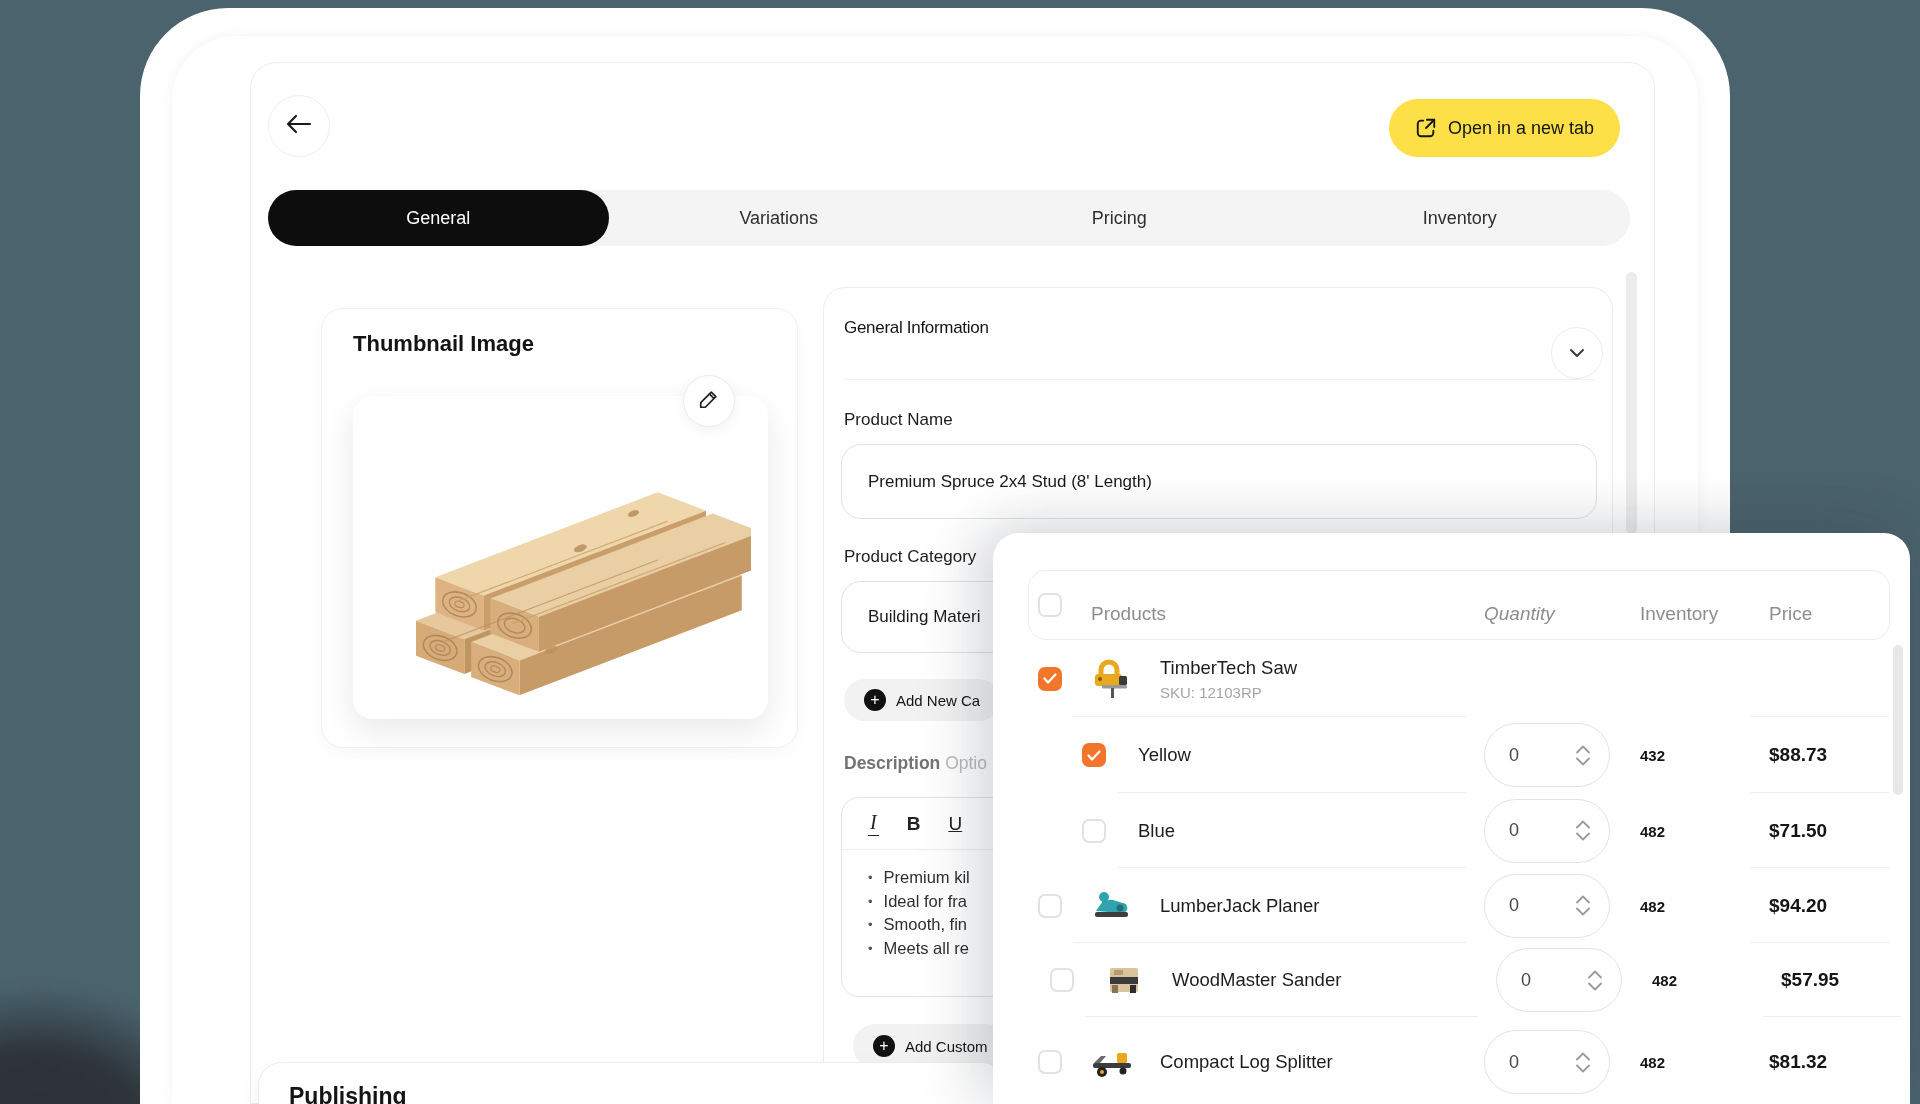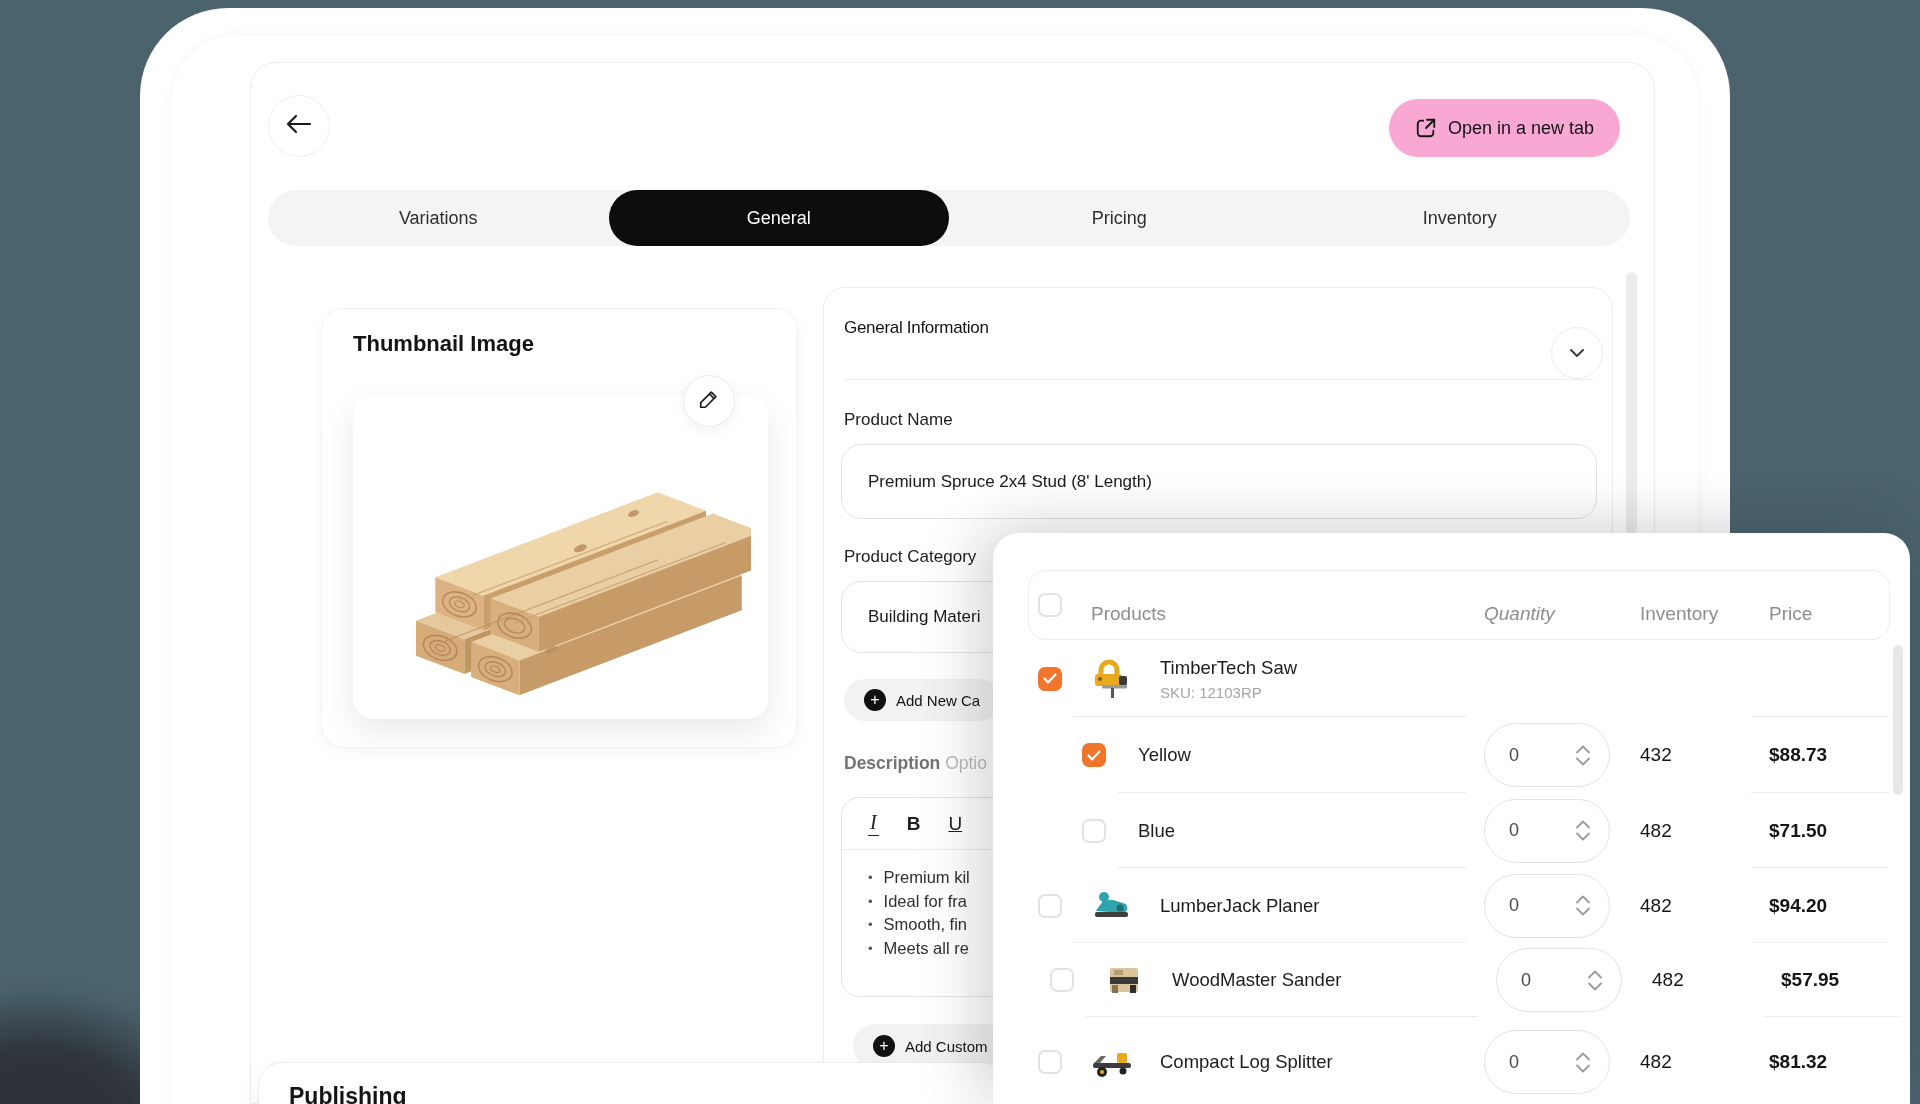--- a/index.html
+++ b/index.html
@@ -16,21 +16,21 @@
   .outer-window{left:140px;top:8px;width:1590px;height:1096px;background:#fff;
     border-radius:88px 88px 0 0;}
   .ring2{left:172px;top:36px;width:1526px;height:1068px;background:#fff;
     border-radius:64px 64px 0 0;box-shadow:0 0 14px rgba(0,0,0,0.05);}
   .content-card{left:250px;top:62px;width:1405px;height:1042px;background:#fff;
     border:1px solid #ededed;border-radius:26px 26px 0 0;}
 
   
   .back-btn{left:268px;top:95px;width:62px;height:62px;border-radius:50%;
     border:1.5px solid #efefef;background:#fff;display:flex;align-items:center;justify-content:center;cursor:pointer;}
-  .open-tab-btn{left:1389px;top:99px;height:58px;padding:0 26px;border-radius:29px;background:#f9a8d4;
+  .open-tab-btn{left:1389px;top:99px;height:58px;padding:0 26px;border-radius:29px;background:#fde047;
     display:flex;align-items:center;gap:11px;cursor:pointer;}
   .open-tab-btn span{font-size:18px;color:#141414;}
 
   
   .tabs-bar{left:268px;top:190px;width:1362px;height:56px;border-radius:28px;background:#f4f4f4;display:flex;}
   .tab{width:340.5px;height:56px;display:flex;align-items:center;justify-content:center;
     font-size:18px;color:#2e2e2e;border-radius:28px;cursor:pointer;}
   .tab.active{background:#0d0d0d;color:#fff;font-weight:500;}
 
   
@@ -104,21 +104,21 @@
     display:flex;align-items:center;justify-content:center;}
   .nwrap{position:absolute;left:167px;top:50%;transform:translateY(-50%);}
   .pname{font-size:18.5px;font-weight:500;color:#1d1d1d;white-space:nowrap;}
   .variant .nwrap{left:145px;}
   .sku{font-size:15px;color:#a5a5a5;margin-top:5px;}
   .stepper{position:absolute;left:491px;top:50%;transform:translateY(-50%);width:126px;height:64px;
     border:1.5px solid #e3e3e3;border-radius:32px;display:flex;align-items:center;justify-content:space-between;
     padding:0 18px 0 24px;}
   .stepper .val{font-size:18px;color:#4a4a4a;}
   .chevs{display:flex;flex-direction:column;gap:3px;cursor:pointer;}
-  .inv{position:absolute;left:647px;top:50%;transform:translateY(-50%);font-size:19px;font-weight:400;color:#151515;}
+  .inv{position:absolute;left:647px;top:50%;transform:translateY(-50%);font-size:15px;font-weight:700;color:#151515;}
   .price{position:absolute;left:776px;top:50%;transform:translateY(-50%);font-size:19px;font-weight:700;color:#151515;}
   .panel-scrollbar{left:900px;top:112px;width:10px;height:150px;border-radius:5px;background:#e8e8e8;}
 </style>
 </head>
 <body>
 
 <div class="stage">
   <div class="abs bg-blob"></div>
   <div class="abs outer-window"></div>
   <div class="abs ring2"></div>
@@ -137,22 +137,22 @@
       <svg width="22" height="22" viewBox="0 0 24 24" fill="none">
           <path d="M9 4H6.5A3.5 3.5 0 0 0 3 7.5v10A3.5 3.5 0 0 0 6.5 21h10a3.5 3.5 0 0 0 3.5-3.5V15" stroke="#141414" stroke-width="2" stroke-linecap="round"></path>
           <path d="M13 3h8v8" stroke="#141414" stroke-width="2" stroke-linecap="round" stroke-linejoin="round"></path>
           <path d="M21 3l-9 9" stroke="#141414" stroke-width="2" stroke-linecap="round"></path>
         </svg>
     </span>
     <span>Open in a new tab</span>
   </div>
 
   <div class="abs tabs-bar">
+    <div class="tab active">General</div>
     <div class="tab">Variations</div>
-    <div class="tab active">General</div>
     <div class="tab">Pricing</div>
     <div class="tab">Inventory</div>
   </div>
 
   <div class="abs gi-card">
     <div class="abs gi-title">General Information</div>
     <div class="abs collapse-btn">
       <span>
         <svg width="16" height="10" viewBox="0 0 16 10" fill="none">
             <path d="M2 2l6 6 6-6" stroke="#3c3c3c" stroke-width="2" stroke-linecap="round" stroke-linejoin="round"></path>

